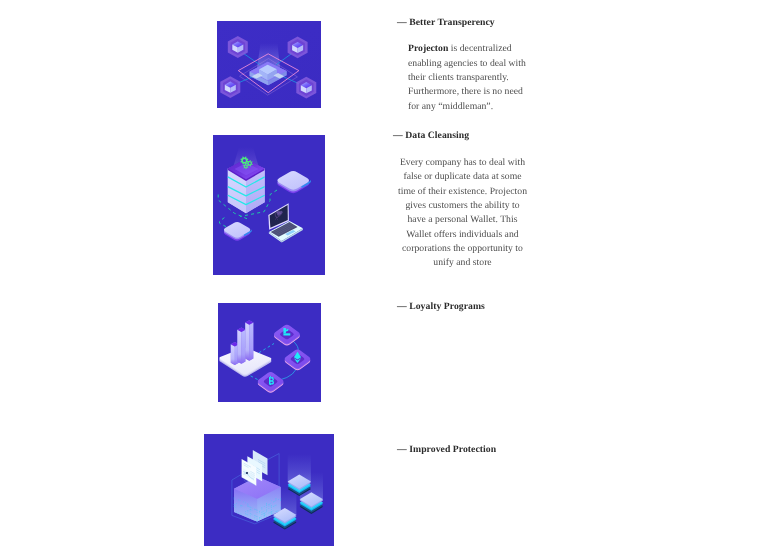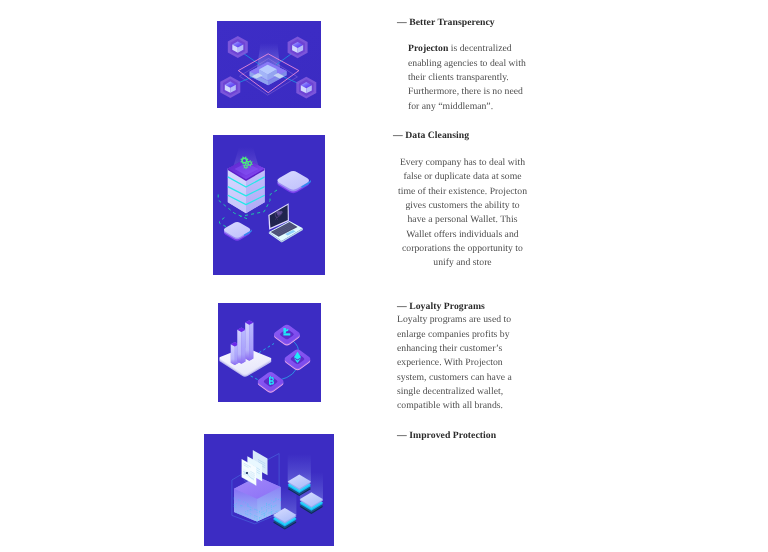--- a/index.html
+++ b/index.html
@@ -334,23 +334,20 @@
           <path d="M0.8,-4.0 L1.7,-4.0 L1.7,-3.0 L0.8,-3.0 Z"></path>
           <path d="M-1.0,3.0 L-0.1,3.0 L-0.1,4.0 L-1.0,4.0 Z"></path>
           <path d="M0.8,2.2 L1.7,2.2 L1.7,3.2 L0.8,3.2 Z"></path>
           <path d="M-2.0,-3.6 L-0.9,-4.2 L-0.9,3.6 L-2.0,3.0 Z"></path>
           <path d="M-2.0,-3.6 L1.4,-3.6 Q2.8,-3.6 2.8,-2.0 L2.8,-1.1 Q2.8,0.0 1.6,0.0 Q2.9,0.0 2.9,1.2 L2.9,2.0 Q2.9,3.6 1.4,3.6 L-2.0,3.6 Z M-0.6,-2.3 L-0.6,-0.7 L1.0,-0.7 Q1.5,-0.7 1.5,-1.4 L1.5,-1.6 Q1.5,-2.3 1.0,-2.3 Z M-0.6,0.8 L-0.6,2.3 L1.1,2.3 Q1.6,2.3 1.6,1.7 L1.6,1.4 Q1.6,0.8 1.1,0.8 Z"></path>
           </g>
       </g>
     </svg>
   </div>
   <div class="sec-head" style="left:397px;top:301px;">— Loyalty Programs</div>
-  <div class="sec-body" style="left:397px;top:313.4px;">
-    <span>Loyalty programs are used to enlarge companies profits by enhancing their customer’s experience. With Projecton system, customers can have a single decentralized wallet, compatible with all brands.</span>
-  </div>
 
   <div class="illus" id="illus4" style="left:204px;top:434px;width:130px;height:112px;">
     <svg width="130" height="112" viewBox="0 0 130 112" xmlns="http://www.w3.org/2000/svg">
       <defs>
         <linearGradient id="g4cubeTop" x1="0.1" y1="0" x2="0.9" y2="1">
           <stop offset="0" stop-color="#a286fa"></stop>
             <stop offset="1" stop-color="#8c73f6"></stop>
         </linearGradient>
         <linearGradient id="g4cubeL" x1="0" y1="0" x2="0" y2="1">
           <stop offset="0" stop-color="#8a72f5"></stop>
@@ -502,15 +499,15 @@
           <path d="M0,-7.1 L11.7,0.0 L0,7.1 L-11.7,0.0 Z" fill="#0e2a56" transform="translate(0,7.5)"></path>
           <path d="M0,-7.1 L11.7,0.0 L0,7.1 L-11.7,0.0 Z" fill="#1c4e86" transform="translate(0,6.3)"></path>
           <path d="M0,-7.1 L11.7,0.0 L0,7.1 L-11.7,0.0 Z" fill="#0db6ef" transform="translate(0,4.4)"></path>
           <path d="M0,-7.1 L11.7,0.0 L0,7.1 L-11.7,0.0 Z" fill="#29d2fb" transform="translate(0,3.2)"></path>
           <path d="M0,-7.1 L11.7,0.0 L0,7.1 L-11.7,0.0 Z" fill="#9aa9f2" transform="translate(0,1.3)"></path>
           <path d="M0,-7.1 L11.7,0.0 L0,7.1 L-11.7,0.0 Z" fill="url(#g4plate)"></path>
         </g>
       </g>
     </svg>
   </div>
-  <div class="sec-head" style="left:397px;top:430px;">— Improved Protection</div>
+  <div class="sec-head" style="left:397px;top:444px;">— Improved Protection</div>
 
 </div>
 
 </body></html>

